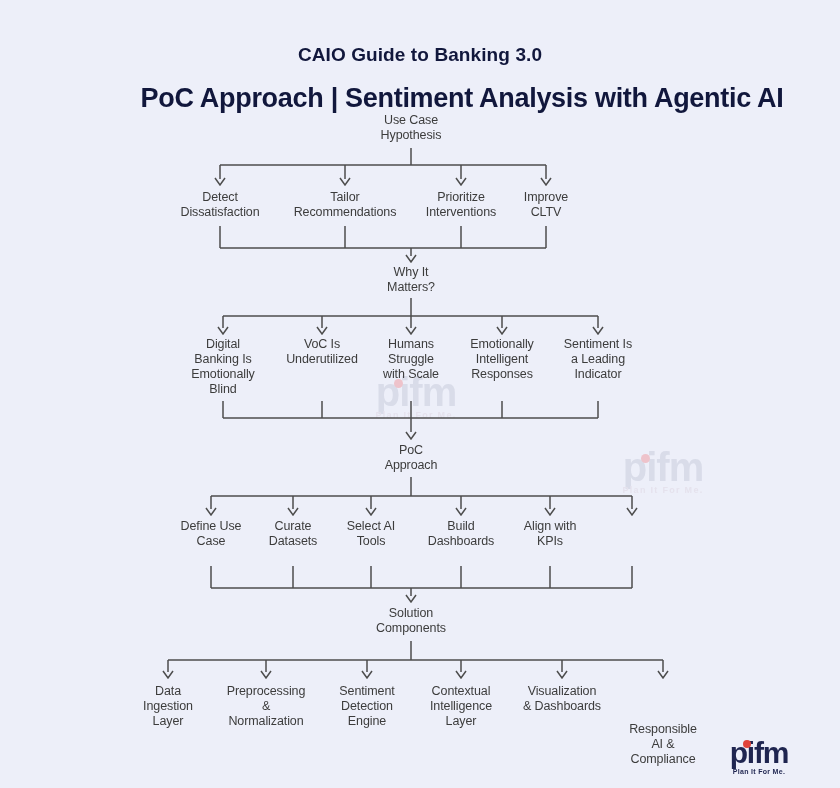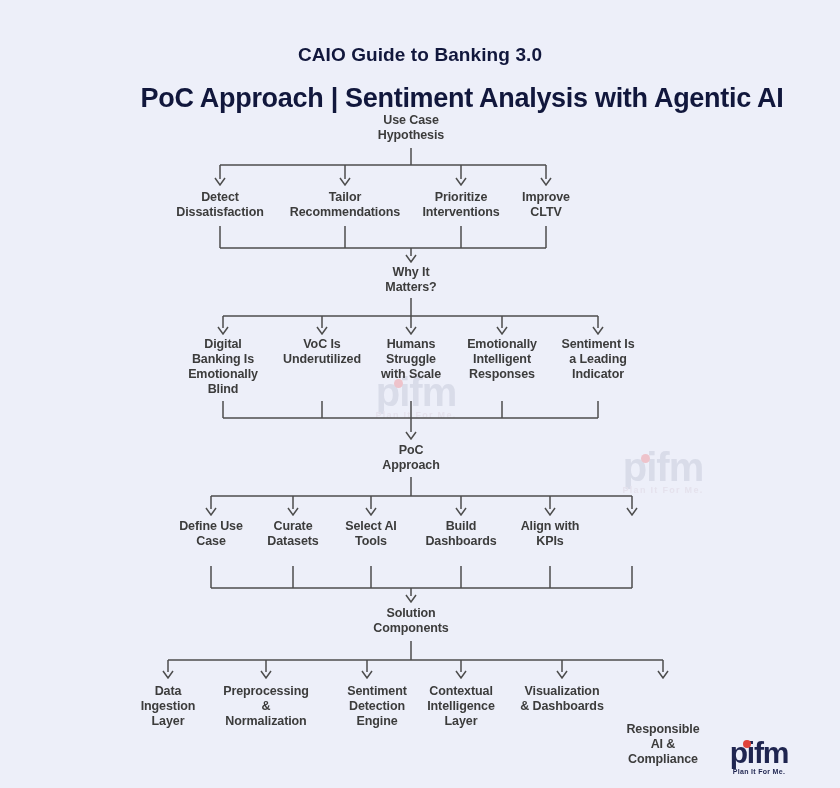--- a/index.html
+++ b/index.html
@@ -21,21 +21,21 @@
     position:absolute;left:0;top:67px;width:840px;margin:16px;
     text-align:center;font-size:27px;font-weight:700;
     color:var(--c-title_text,#11173C);letter-spacing:-.3px;padding-left:26px;
   }
 
   
   .node{
     position:absolute;width:130px;transform:translateX(-50%);
     text-align:center;font-size:12.5px;line-height:15px;
     letter-spacing:-.1px;color:var(--c-label_text,#3C3C3C);
-    white-space:pre-line;z-index:2;font-weight:bold;
+    white-space:pre-line;z-index:2;
   }
 
   
   .connectors{position:absolute;left:0;top:0;z-index:1;}
   .connectors path{fill:none;stroke:var(--c-line,#4D4D4D);stroke-width:1.5;}
 
   
   .watermark{position:absolute;width:92px;text-align:center;z-index:0;}
   .wm-text{
     font-size:40px;line-height:40px;font-weight:700;letter-spacing:-1px;
@@ -146,21 +146,21 @@
 KPIs</div>
 
   <div class="node" style="left:411px;top:606px">Solution
 Components</div>
   <div class="node" style="left:168px;top:684px">Data
 Ingestion
 Layer</div>
   <div class="node" style="left:266px;top:684px">Preprocessing
 &amp;
 Normalization</div>
-  <div class="node" style="left:377px;top:684px">Sentiment
+  <div class="node" style="left:367px;top:684px">Sentiment
 Detection
 Engine</div>
   <div class="node" style="left:461px;top:684px">Contextual
 Intelligence
 Layer</div>
   <div class="node" style="left:562px;top:684px">Visualization
 &amp; Dashboards</div>
   <div class="node" style="left:663px;top:722px">Responsible
 AI &amp;
 Compliance</div>

